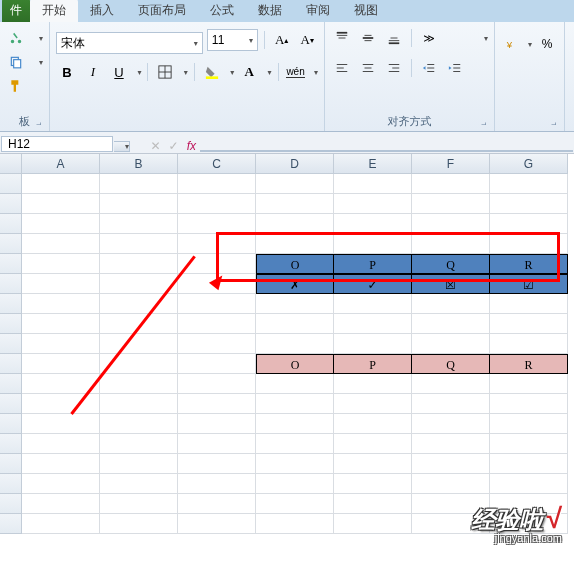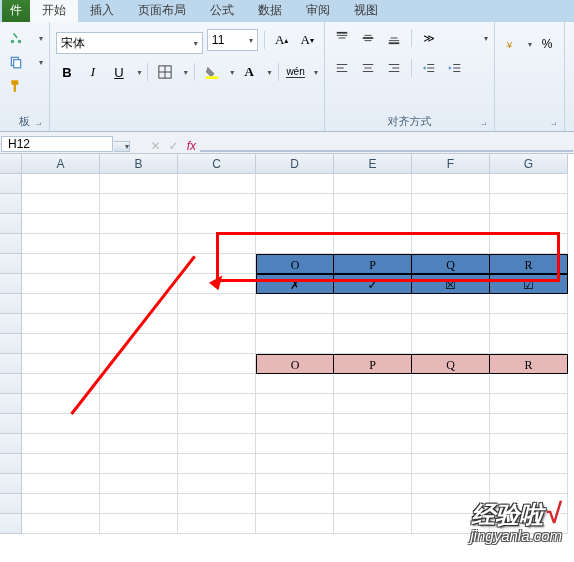--- a/index.html
+++ b/index.html
@@ -61,21 +61,21 @@
 
 
 .selection-box { position: absolute; border: 3px solid #ff0000; pointer-events: none; }
 .arrow-line { position: absolute; width: 3px; background: #ff0000; transform-origin: top center; }
 .arrow-head { position: absolute; width: 0; height: 0; border-left: 6px solid transparent; border-right: 6px solid transparent; border-bottom: 14px solid #ff0000; }
 
 
 .watermark { position: absolute; right: 12px; bottom: 18px; text-align: right; }
 .wm1 { font-size: 24px; font-weight: bold; color: #fff; text-shadow: -1px -1px 0 #333, 1px -1px 0 #333, -1px 1px 0 #333, 1px 1px 0 #333, 2px 2px 2px rgba(0,0,0,0.5); font-style: italic; }
 .wm-check { color: #d4252a; font-size: 28px; font-weight: bold; text-shadow: 1px 1px 0 #fff; }
-.wm2 { font-size: 15px; color: #fff; font-style: italic; text-shadow: -1px -1px 0 #555, 1px -1px 0 #555, -1px 1px 0 #555, 1px 1px 0 #555; margin-top: -4px; }
+.wm2 { font-size: 11px; color: #fff; text-shadow: -1px -1px 0 #555, 1px -1px 0 #555, -1px 1px 0 #555, 1px 1px 0 #555; margin-top: -4px; }
 
 svg.icon { width: 14px; height: 14px; }
 </style>
 </head>
 <body>
 
 <div class="tabs">
   <div class="file-tab">件</div>
   <div class="tab active">开始</div>
   <div class="tab">插入</div>

